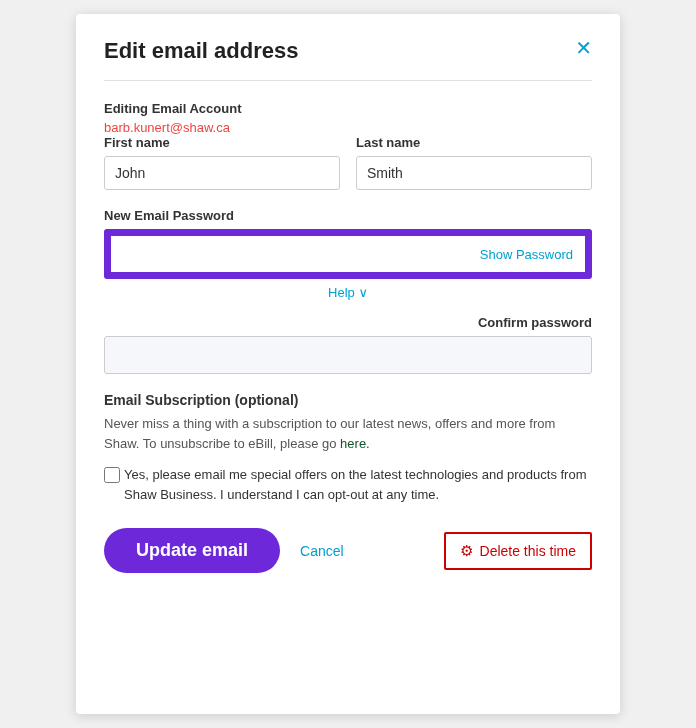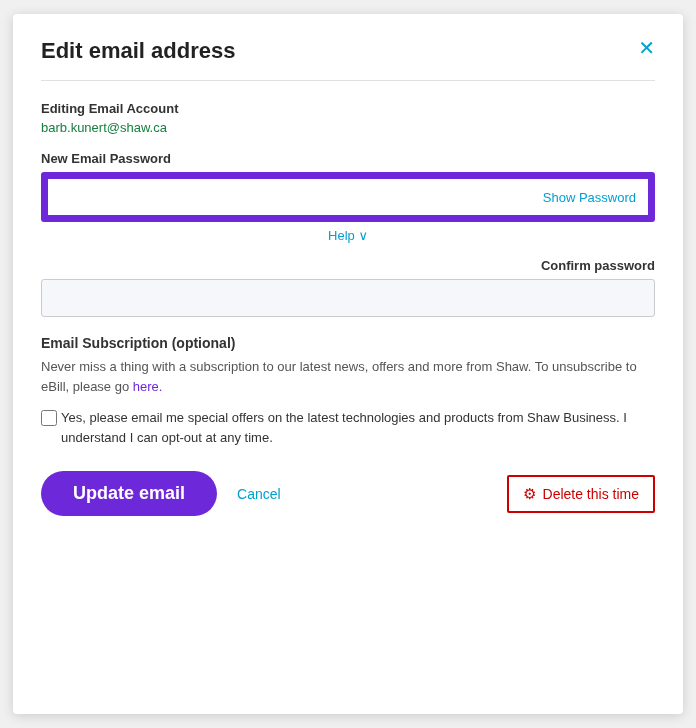--- a/index.html
+++ b/index.html
@@ -6,21 +6,21 @@
     body {
       font-family: Arial, sans-serif;
       background: #f0f0f0;
       display: flex;
       justify-content: center;
       align-items: center;
       min-height: 100vh;
     }
     .modal {
       background: #fff;
-      width: 670px;
+      width: 544px;
       min-height: 700px;
       border-radius: 4px;
       padding: 24px 28px 24px 28px;
       position: relative;
       box-shadow: 0 2px 12px rgba(0,0,0,0.15);
     }
     .modal-header {
       display: flex;
       justify-content: space-between;
       align-items: flex-start;
@@ -43,22 +43,21 @@
       padding: 0;
     }
     .section-label {
       font-size: 13px;
       font-weight: 700;
       color: #333;
       margin-bottom: 4px;
     }
     .email-account {
       font-size: 13px;
-      color: #15803d;
-      margin-bottom: 16px;
+      color: #ef4444;
     }
     .name-row {
       display: flex;
       gap: 16px;
       margin-bottom: 18px;
     }
     .field-group {
       display: flex;
       flex-direction: column;
       flex: 1;
@@ -151,21 +150,21 @@
       color: #333;
       margin-bottom: 6px;
     }
     .subscription-desc {
       font-size: 13px;
       color: #555;
       margin-bottom: 12px;
       line-height: 1.5;
     }
     .subscription-desc a {
-      color: #6d28d9;
+      color: #14532d;
       text-decoration: none;
     }
     .checkbox-row {
       display: flex;
       align-items: flex-start;
       gap: 4px;
     }
     .checkbox-row input[type="checkbox"] {
       margin-top: 2px;
       width: 16px;
@@ -225,20 +224,30 @@
 
 <div class="modal">
   <div class="modal-header">
     <h2 class="modal-title">Edit email address</h2>
     <button class="close-btn">✕</button>
   </div>
 
   <div class="section-label">Editing Email Account</div>
   <div class="email-account">barb.kunert@shaw.ca</div>
 
+  <div class="name-row">
+    <div class="field-group">
+      <label>First name</label>
+      <input type="text" value="John" style="">
+    </div>
+    <div class="field-group">
+      <label>Last name</label>
+      <input type="text" value="Smith" style="">
+    </div>
+  </div>
 
   <div class="password-section">
     <label>New Email Password</label>
     <div class="password-input-wrapper">
       <input type="password" value="" style="">
       <button class="show-password-btn">Show Password</button>
     </div>
   </div>
 
   <div class="help-row">

